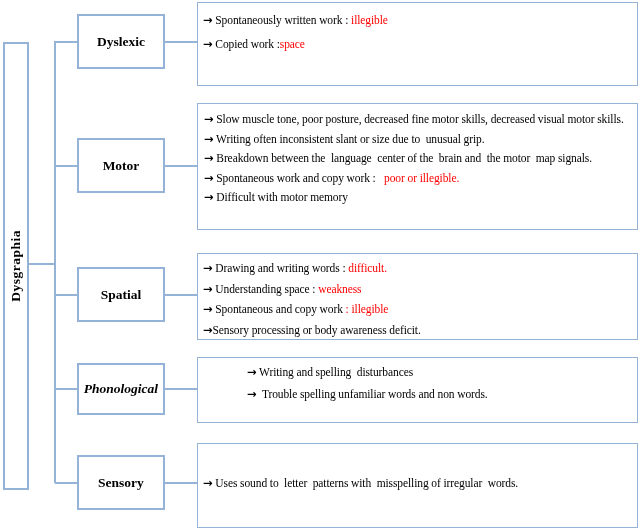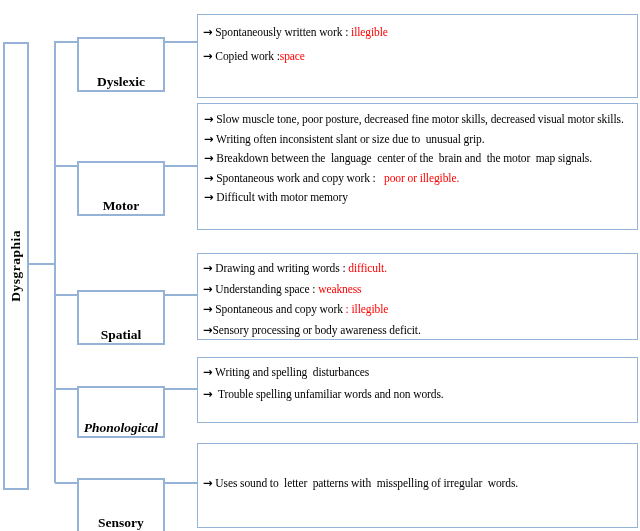--- a/index.html
+++ b/index.html
@@ -10,43 +10,43 @@
     overflow:hidden;
   }
   .box { position:absolute; box-sizing:border-box; background:#ffffff; border:2px solid var(--line); }
   .line { position:absolute; background:var(--line); }
 
   
   .root-box { left:3px; top:42px; width:26px; height:448px; display:flex; align-items:center; justify-content:center; }
   .vtext { writing-mode:vertical-rl; transform:rotate(180deg); font-weight:bold; font-size:13.5px; letter-spacing:0.5px; white-space:nowrap; }
 
   
-  .cat { left:77px; width:88px; display:flex; align-items:flex-end; justify-content:center;
-         font-weight:bold; font-size:13.5px; text-align:center;margin-top:23px; }
+  .cat { left:77px; width:88px; display:flex; align-items:center; justify-content:center;
+         font-weight:bold; font-size:13.5px; text-align:center; }
   .c0 { top:14px;  height:55px; }
   .c1 { top:138px; height:55px; }
   .c2 { top:267px; height:55px; }
   .c3 { top:363px; height:52px;font-style:italic; }
   .c4 { top:455px; height:55px; }
 
   
   .det { left:197px; width:441px; border-width:1.5px; padding:8px 4px 3px 5px;
          font-size:11.5px; letter-spacing:-0.1px; line-height:1.18; }
-  .d0 { top:14px;   height:84px;  padding-top:11px; }
+  .d0 { top:2px;   height:84px;  padding-top:11px; }
   .d1 { top:103px; height:127px; padding-top:9px;padding-left:6px; }
   .d2 { top:253px; height:87px;  }
   .d3 { top:357px; height:66px;  }
   .d4 { top:443px; height:85px;  display:flex; align-items:center; }
   .d4 .list { width:100%; }
 
   .item { margin:0 0 7px 0; white-space:pre-wrap; }
   .d0 .item { margin-bottom:10px; }
   .d1 .item { margin-bottom:6px; }
   .d2 .item { margin-bottom:7px; }
-  .d3 .item { margin-bottom:8px; }
+  .d3 .item { margin-bottom:8px;margin-left:44px; }
   .d4 .item { margin-bottom:9px; }
   .arrow { font-family:"DejaVu Sans","Liberation Sans",sans-serif; font-weight:bold; font-size:11.5px; }
   .red { color:var(--red); }
 
   
   .spine     { left:54px; top:41px; width:1.6px; height:442px; }
   .root-conn { left:28px; top:263px; width:26px; height:1.6px; }
   .lconn { left:55px;  width:22px; height:1.6px; }
   .rconn { left:165px; width:32px; height:1.6px; }
   .y0 { top:41px; } .y1 { top:165px; } .y2 { top:294px; } .y3 { top:388px; } .y4 { top:482px; }

